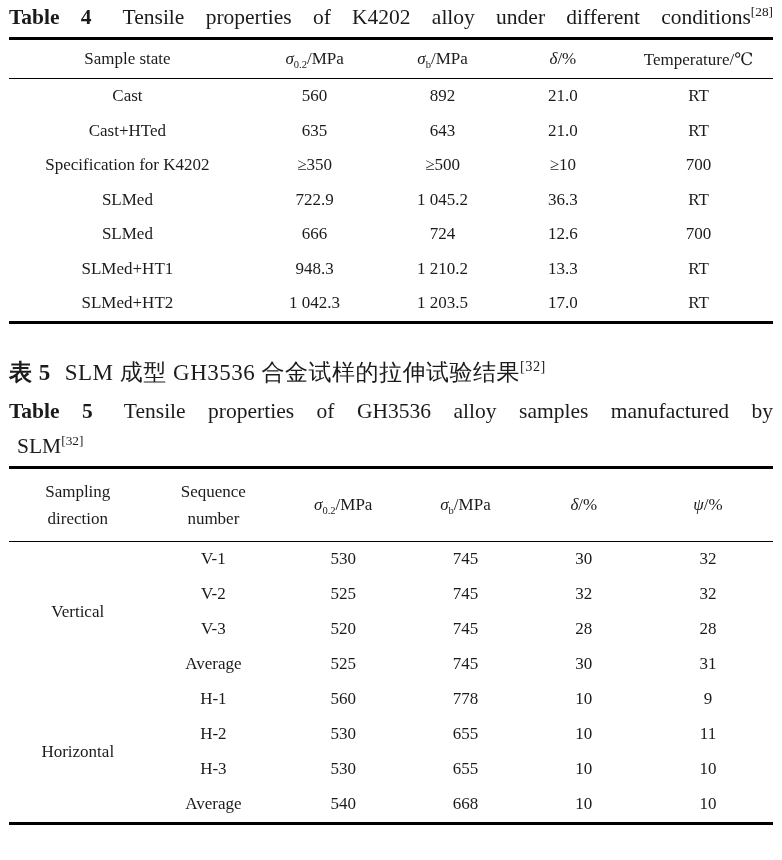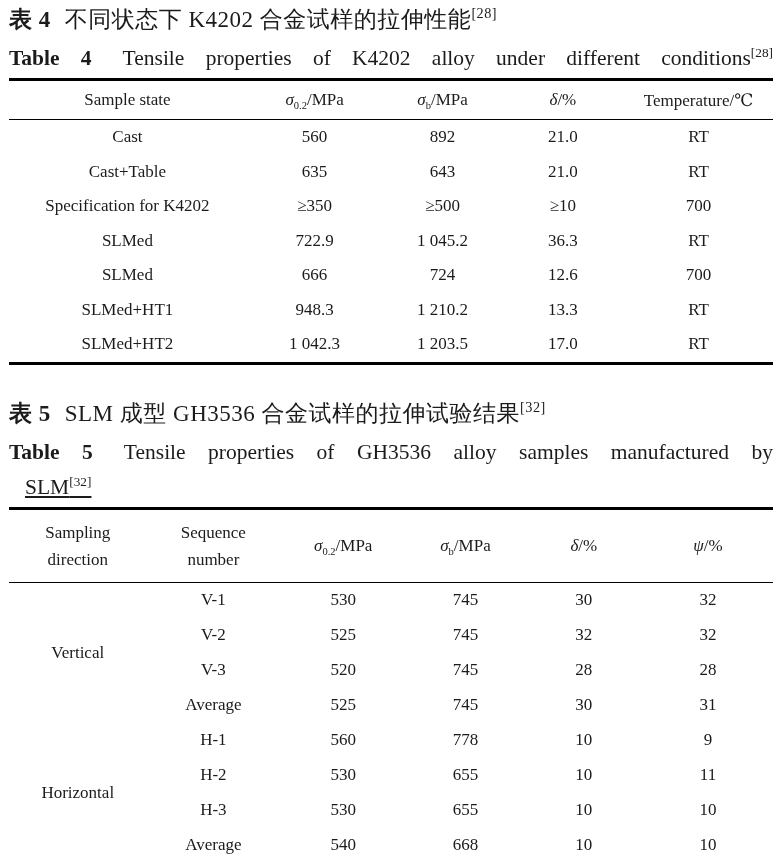--- a/index.html
+++ b/index.html
@@ -20,23 +20,22 @@
   }
   .cap-zh .lbl { font-weight: bold; margin-right: 14px; }
   .cap-en {
     font-size: 21.5px; line-height: 31px;
     margin: 0 0 4px 0;
     text-align: justify; text-align-last: justify;
   }
   .cap-en .lbl { font-weight: bold; margin-right: 31px; }
   .cap-en2 {
     font-size: 21.5px; line-height: 31px;
-    margin: 0 0 4px 16px;
+    margin: 0 0 4px 8px;
     text-align: left;
-    text-decoration: underline;
   }
   sup.ref { font-size: 0.62em; vertical-align: super; line-height: 0; }
 
   
   table {
     width: 100%; border-collapse: collapse; table-layout: fixed;
     border-top: 3px solid #000; border-bottom: 3px solid #000;
     font-size: 17px;
   }
   thead th {
@@ -69,23 +68,20 @@
   #table5 col:nth-child(4) { width: 15.5%; }
   #table5 col:nth-child(5) { width: 15.5%; }
   #table5 col:nth-child(6) { width: 17%; }
 </style>
 </head>
 <body>
 
 <div class="page">
 
   <section id="section-table4">
-    <p class="cap-zh">
-      <span class="lbl">表 4</span><span>不同状态下 K4202 合金试样的拉伸性能</span><sup class="ref">[28]</sup>
-    </p>
     <p class="cap-en">
       <span class="lbl">Table 4</span><span>Tensile properties of K4202 alloy under different conditions</span><sup class="ref">[28]</sup>
     </p>
     <table id="table4">
       <colgroup>
           <col>
           <col>
           <col>
           <col>
           <col>
@@ -101,21 +97,21 @@
       </thead>
       <tbody id="t4-body">
           <tr>
             <td>Cast</td>
             <td>560</td>
             <td>892</td>
             <td>21.0</td>
             <td>RT</td>
           </tr>
           <tr>
-            <td>Cast+Table</td>
+            <td>Cast+HTed</td>
             <td>635</td>
             <td>643</td>
             <td>21.0</td>
             <td>RT</td>
           </tr>
           <tr>
             <td>Specification for K4202</td>
             <td>≥350</td>
             <td>≥500</td>
             <td>≥10</td>

